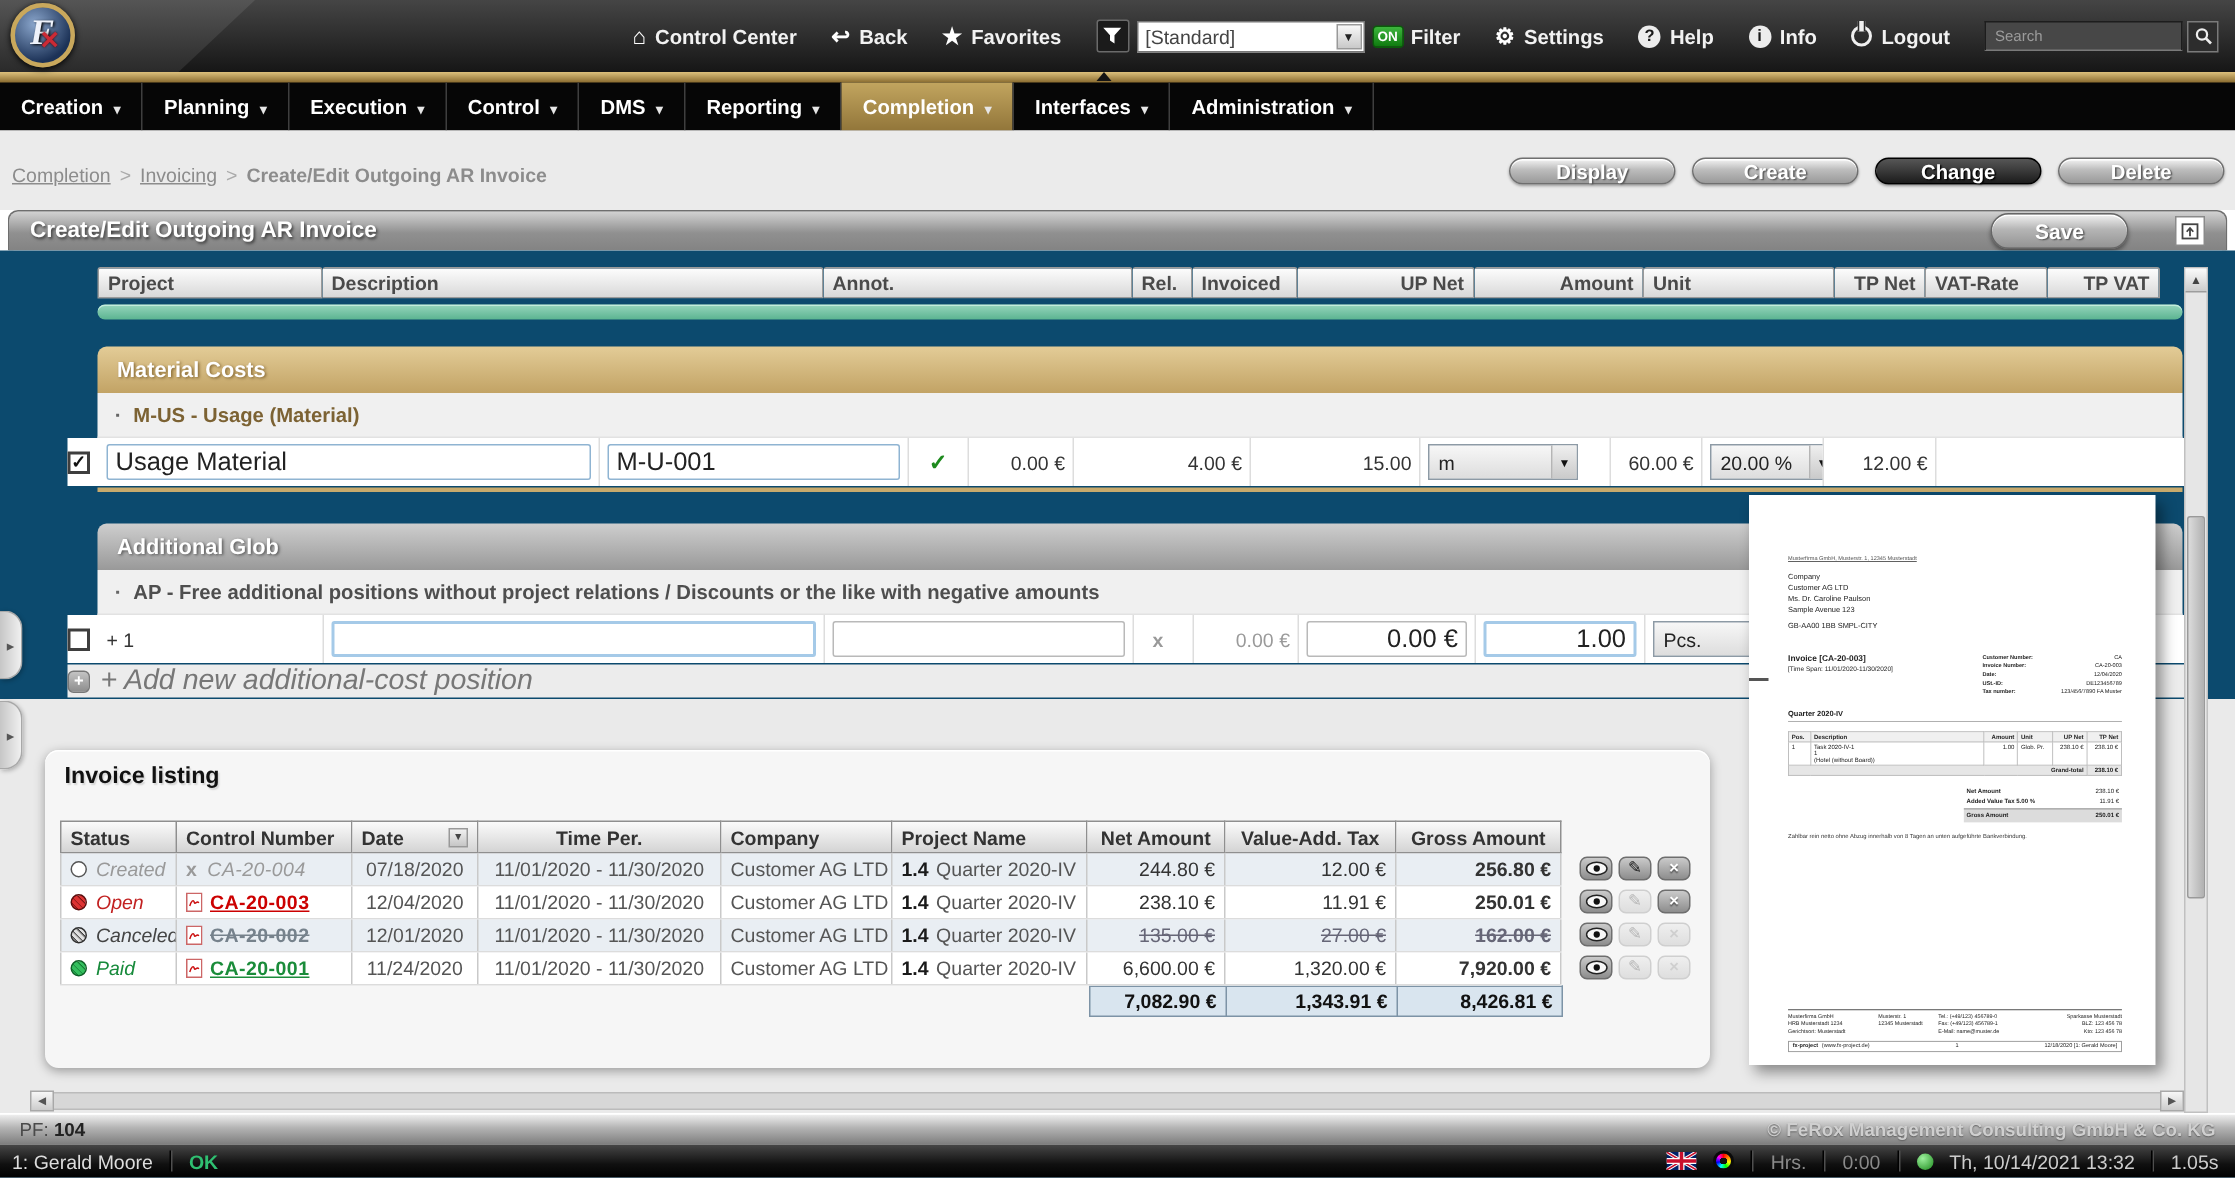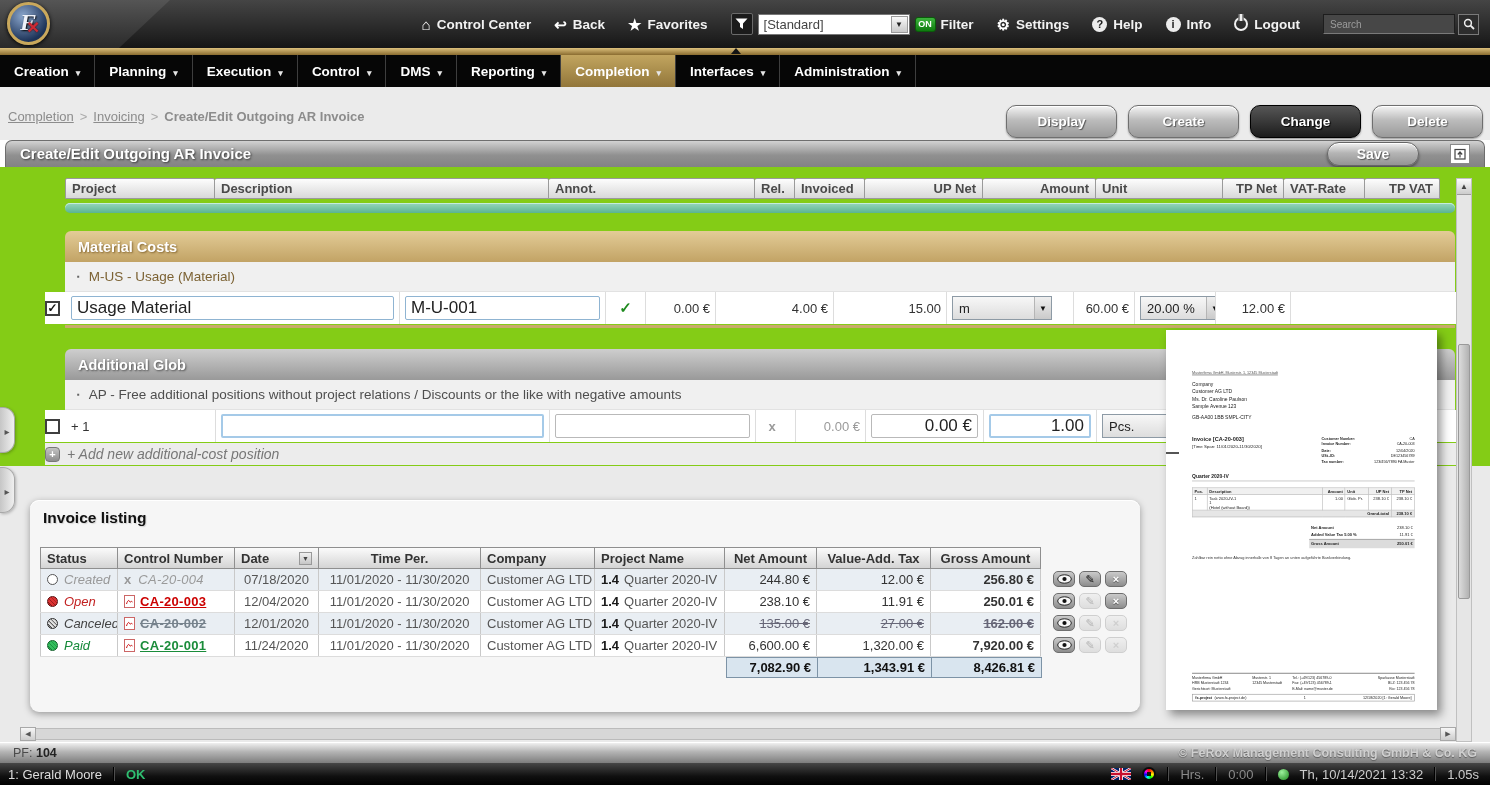--- a/index.html
+++ b/index.html
@@ -39,47 +39,47 @@
 .marr::before{content:"▾";font-size:9px;color:#e6e6e6}
 .menucaret{position:absolute;top:0;left:731px;width:0;height:0;border-left:5px solid transparent;border-right:5px solid transparent;border-bottom:6px solid #141414}
 
 
 .crumbrow{position:absolute;top:87px;left:0;width:100%;height:53px;background:#ebebeb}
 .breadcrumb{position:absolute;left:8px;top:22px;font-size:13px;color:#9a9a9a;white-space:nowrap}
 .bclink{color:#8c8c8c;text-decoration:underline;cursor:pointer}
 .bcsep{margin:0 6px;color:#aaa}
 .bccur{color:#8c8c8c;font-weight:bold}
 .actbtns{position:absolute;right:7px;top:18px;display:flex;gap:11px}
-.abtn{width:111px;height:33px;border-radius:10px;border:1px solid #6f6f6f;background:linear-gradient(#f4f4f4,#bcbcbc 45%,#9a9a9a);color:#fff;font-weight:bold;font-size:13.5px;display:flex;align-items:center;justify-content:center;text-shadow:1px 1px 1px #555;box-shadow:inset 0 1px 0 #fff,0 1px 2px rgba(0,0,0,.35);cursor:pointer}
+.abtn{width:111px;height:18px;border-radius:10px;border:1px solid #6f6f6f;background:linear-gradient(#f4f4f4,#bcbcbc 45%,#9a9a9a);color:#fff;font-weight:bold;font-size:13.5px;display:flex;align-items:center;justify-content:center;text-shadow:1px 1px 1px #555;box-shadow:inset 0 1px 0 #fff,0 1px 2px rgba(0,0,0,.35);cursor:pointer}
 .abtn.dark{background:linear-gradient(#565656,#1c1c1c);border-color:#000;text-shadow:1px 1px 1px #000;box-shadow:0 1px 2px rgba(0,0,0,.4)}
 
 
 .titlebar{position:absolute;top:140px;left:5px;right:5px;height:27px;border-radius:7px 7px 0 0;background:linear-gradient(#d2d2d2,#909090 55%,#838383);border:1px solid #6e6e6e;border-bottom:none}
 .pagetitle{position:absolute;left:14px;top:4px;font-size:15px;font-weight:bold;color:#fff;text-shadow:1px 1px 2px #3e3e3e}
 .savebtn{position:absolute;right:65px;top:1px;width:92px;height:24px;border-radius:12px;border:1px solid #666;background:linear-gradient(#f2f2f2,#b5b5b5 45%,#949494);color:#fff;font-weight:bold;font-size:14px;display:flex;align-items:center;justify-content:center;text-shadow:1px 1px 1px #555;box-shadow:inset 0 1px 0 #fff,0 2px 3px rgba(0,0,0,.4);cursor:pointer}
 .maxbtn{position:absolute;right:14px;top:3px;width:20px;height:20px;background:#fff;border:1px solid #8a8a8a;display:flex;align-items:center;justify-content:center;cursor:pointer}
 
 
-.content{position:absolute;top:167px;left:0;width:100%;height:575px;background:#84cc16}
+.content{position:absolute;top:167px;left:0;width:100%;height:575px;background:#0c4a6e}
 .grayunder{position:absolute;top:299px;left:0;width:100%;height:276px;background:#eaeaea}
 
 
 .c-project{width:150px}.c-desc{width:334px}.c-annot{width:206px}.c-rel{width:40px}.c-inv{width:70px}.c-upnet{width:118px}.c-amount{width:113px}.c-unit{width:127px}.c-tpnet{width:61px}.c-vat{width:81px}.c-tpvat{width:75px}
 
 .ghead{position:absolute;top:11px;left:65px;display:flex}
 .gh{height:21px;background:linear-gradient(#fdfdfd,#d8d8d8);border:1px solid #9a9a9a;border-left:none;border-radius:2px 2px 0 0;font-size:13px;font-weight:bold;color:#4a4a4a;display:flex;align-items:center;padding:0 6px;overflow:hidden;white-space:nowrap;cursor:pointer}
 .gh:first-child{border-left:1px solid #9a9a9a}
 .gh.r{justify-content:flex-end}
 .teal{position:absolute;top:36px;left:65px;width:1390px;height:10px;border-radius:5px;background:linear-gradient(#97d6bd,#5bb491);box-shadow:inset 0 1px 0 #c4ecdc}
 
 .secbar{position:absolute;left:65px;width:1390px;height:31px;border-radius:6px 6px 0 0;display:flex;align-items:center;padding-left:13px;font-size:14.5px;font-weight:bold;color:#fff}
 .secbar.mat{top:64px;background:linear-gradient(#e3cc97,#c2a365);text-shadow:1px 1px 2px rgba(90,60,10,.65)}
 .secbar.addl{top:182px;background:linear-gradient(#cecece,#999);text-shadow:1px 1px 2px #555}
 
-.grouprow{position:absolute;left:65px;width:1390px;height:30px;display:flex;align-items:center;padding-left:12px;font-size:13.5px;font-weight:normal;background:#f0f0f0;border-bottom:1px solid #e2e2e2;white-space:nowrap;overflow:hidden}
+.grouprow{position:absolute;left:65px;width:1390px;height:30px;display:flex;align-items:center;padding-left:12px;font-size:13.5px;font-weight:bold;background:#f0f0f0;border-bottom:1px solid #e2e2e2;white-space:nowrap;overflow:hidden}
 .grouprow::before{content:"▪";font-size:8px;margin-right:9px;color:#666}
 .grouprow.mat{top:95px;color:#7c6233}
 .grouprow.addl{top:213px;color:#4e4e4e}
 
 .datarow{position:absolute;left:45px;width:1412px;height:32px;display:flex;align-items:center;background:#fff}
 .datarow.mat{top:125px}
 .datarow.addl{top:243px}
 .rcheck{width:15px;height:15px;border:2px solid #3e3e3e;background:#fff;margin-right:6px;font-size:12px;line-height:11px;text-align:center;color:#111;font-weight:bold;cursor:pointer;flex:none}
 .rcheck.checked::before{content:"✓"}
 .dc{height:100%;display:flex;align-items:center;border-right:1px solid #ddd;padding:0 5px;font-size:13px;color:#333;overflow:hidden;white-space:nowrap;flex:none}
@@ -93,21 +93,21 @@
 .sel{height:24px;display:flex;align-items:center;justify-content:space-between;background:linear-gradient(#f7f7f7,#ddd);border:1px solid #8d9aa5;font-size:13px;color:#222;padding-left:6px;cursor:pointer;flex:none}
 .sel .sarr{width:17px;height:100%;display:flex;align-items:center;justify-content:center;font-size:8px;color:#111;border-left:1px solid #b5b5b5;background:linear-gradient(#efefef,#cacaca)}
 .sel.unit{width:100px}
 .sel.vat{width:84px}
 .okcheck{color:#1e8a1e;font-weight:bold;font-size:15px}
 .muted{color:#9a9a9a}
 .tanline{position:absolute;top:158px;left:65px;width:1390px;height:3px;background:#c8aa6c}
 
 .addrow{position:absolute;top:276px;left:45px;width:1412px;height:22px;background:#ececec;display:flex;align-items:center}
 .plusbtn{width:15px;height:15px;border-radius:4px;background:linear-gradient(#c3c3c3,#8d8d8d);border:1px solid #777;color:#fff;font-weight:bold;font-size:11px;line-height:1;display:flex;align-items:center;justify-content:center;margin-right:7px;cursor:pointer}
-.addlabel{font-style:italic;color:#777;font-size:14px;cursor:pointer}
+.addlabel{font-style:italic;color:#777;font-size:19px;cursor:pointer}
 
 .handle{position:absolute;left:0;width:15px;height:46px;background:linear-gradient(90deg,#c6c6c6,#f0f0f0);border:1px solid #a8a8a8;border-left:none;border-radius:0 12px 12px 0;display:flex;align-items:center;justify-content:center;box-shadow:1px 1px 3px rgba(0,0,0,.25);cursor:pointer}
 .handle.h1{top:240px}.handle.h2{top:300px}
 .harr::before{content:"▸";font-size:10px;color:#555}
 
 
 .ipanel{position:absolute;left:30px;top:333px;width:1110px;height:212px;background:#f6f6f6;border-radius:9px;box-shadow:0 2px 7px rgba(0,0,0,.35),inset 0 1px 0 #fff}
 .iptitle{position:absolute;left:13px;top:9px;font-size:15.5px;font-weight:bold;color:#111;text-shadow:1px 1px 1px #d5d5d5}
 .itable{position:absolute;left:10px;top:47px;width:1001px}
 .ic-status{width:78px}.ic-num{width:117px}.ic-date{width:84px}.ic-per{width:162px}.ic-comp{width:114px}.ic-proj{width:130px}.ic-net{width:92px}.ic-vat{width:114px}.ic-gross{width:110px}

